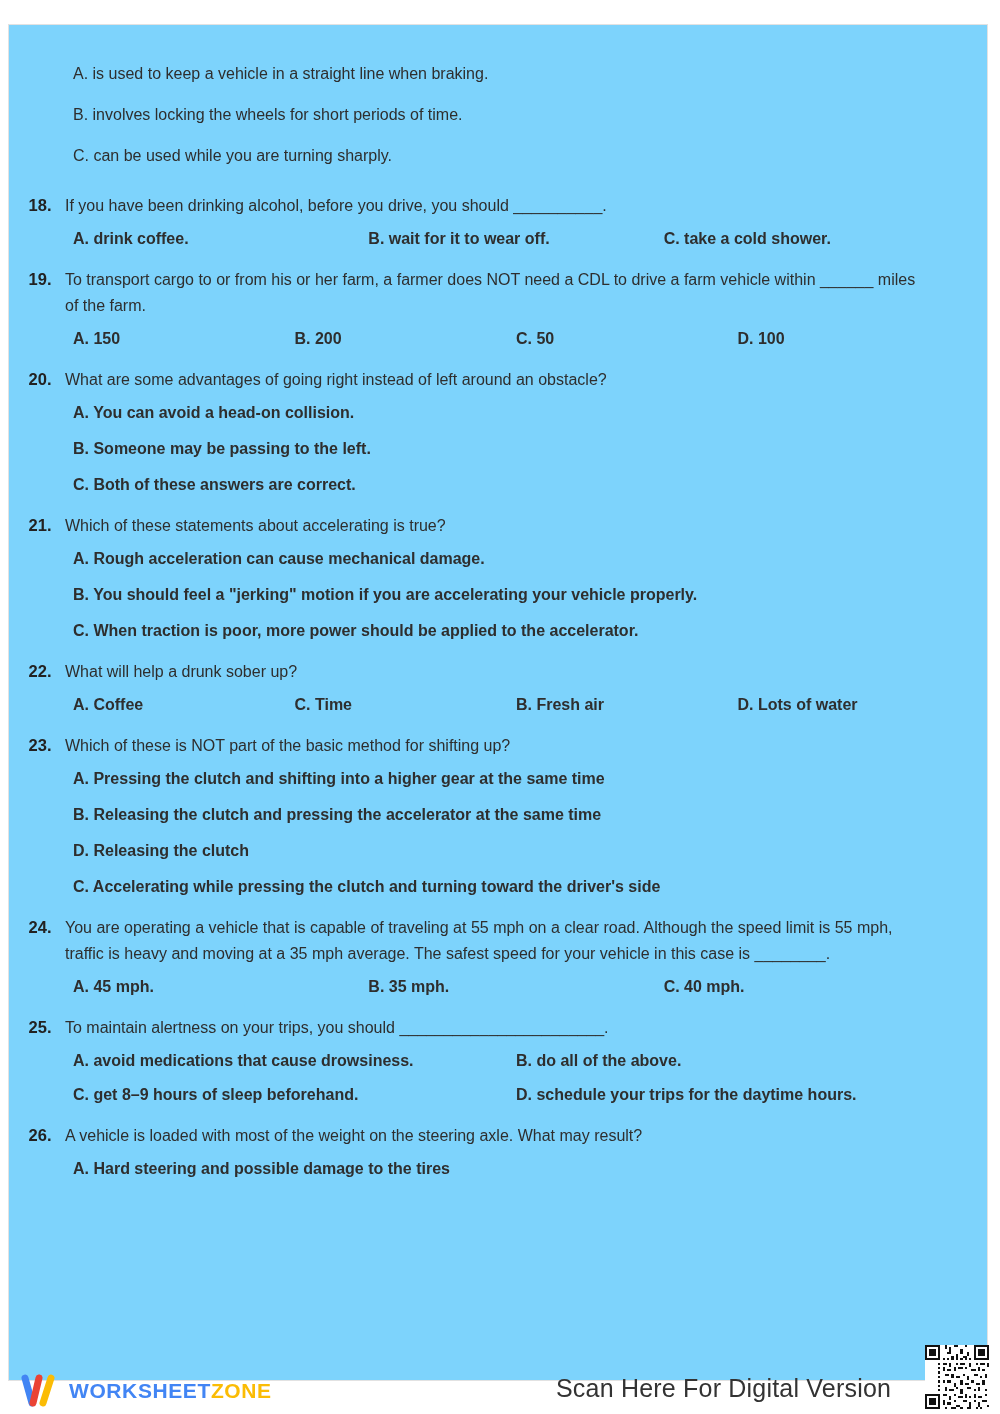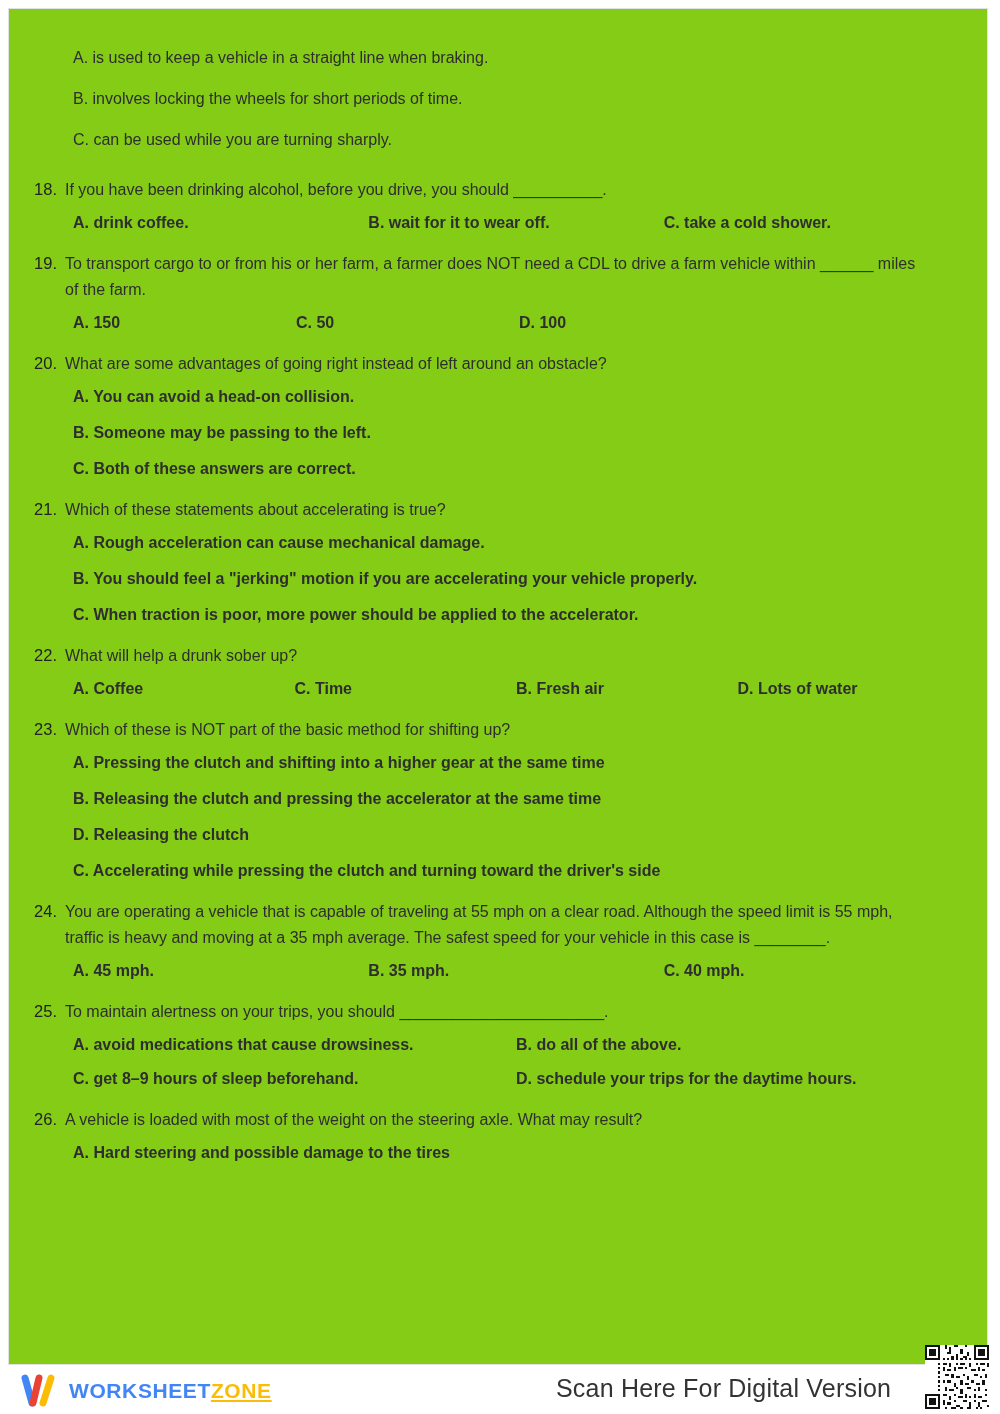--- a/index.html
+++ b/index.html
@@ -13,26 +13,26 @@
     font-family: "Liberation Sans", sans-serif;
     color: #2b2b2b;
     position: relative;
     overflow: hidden;
   }
 
   
   .page-frame {
     position: absolute;
     left: 8px;
-    top: 8px;
+    top: 24px;
     width: 980px;
     height: 1357px;
     border: 1px solid #e2e2e2;
     box-sizing: border-box;
-    background: #84cc16;
+    background: #7dd3fc;
   }
 
   .sheet {
     position: absolute;
     left: 0;
     top: 0;
     width: 980px;
     padding: 18px 30px 20px 14px;
     box-sizing: border-box;
   }
@@ -41,22 +41,22 @@
   .question-block {
     position: relative;
     margin-bottom: 14px;
   }
   .q-row {
     display: flex;
     align-items: flex-start;
   }
   .q-num {
     flex: 0 0 42px;
-    text-align: right;
-    font-weight: normal;
+    text-align: center;
+    font-weight: bold;
     font-size: 16.5px;
     line-height: 24px;
     padding-right: 8px;
     box-sizing: border-box;
     color: #222;
   }
   .q-text {
     flex: 1 1 auto;
     font-size: 16px;
     line-height: 26px;
@@ -119,21 +119,21 @@
     height: 34px;
     position: relative;
     margin-right: 9px;
   }
   .brand-name {
     font-size: 21px;
     font-weight: bold;
     letter-spacing: 0.6px;
   }
   .brand-name .w1 { color: #4285f4; }
-  .brand-name .w2 { color: #fbbc05; text-decoration: underline; }
+  .brand-name .w2 { color: #fbbc05; }
 
   .scan-text {
     position: absolute;
     left: 556px;
     top: 6px;
     font-size: 25px;
     color: #333;
     letter-spacing: .2px;
   }
   .qr {
@@ -177,20 +177,21 @@
           </div>
         </div>
         <div class="question-block">
           <div class="q-row">
             <div class="q-num">19.</div>
             <div class="q-text">To transport cargo to or from his or her farm, a farmer does NOT need a CDL to drive a farm vehicle within ______ miles of the farm.</div>
           </div>
           <div class="answers cols-4">
             <div class="ans-row">
               <div class="ans">A. 150</div>
+              <div class="ans">B. 200</div>
               <div class="ans">C. 50</div>
               <div class="ans">D. 100</div>
             </div>
           </div>
         </div>
         <div class="question-block">
           <div class="q-row">
             <div class="q-num">20.</div>
             <div class="q-text">What are some advantages of going right instead of left around an obstacle?</div>
           </div>

